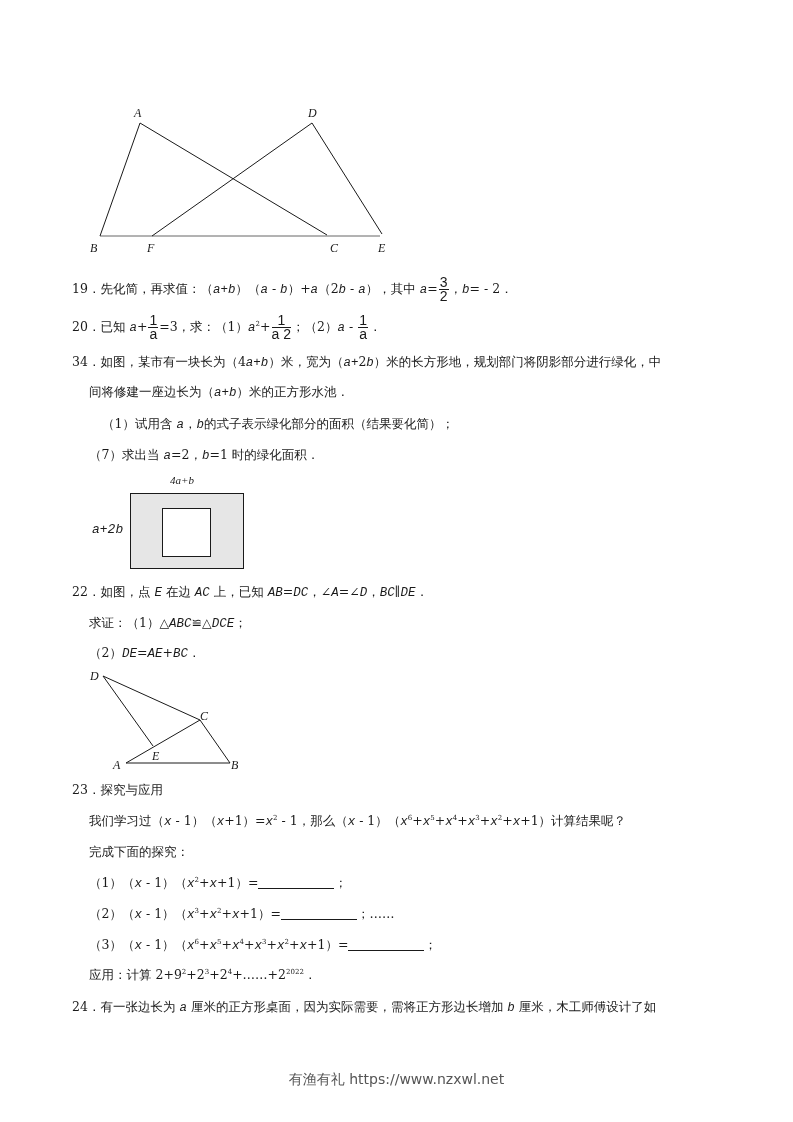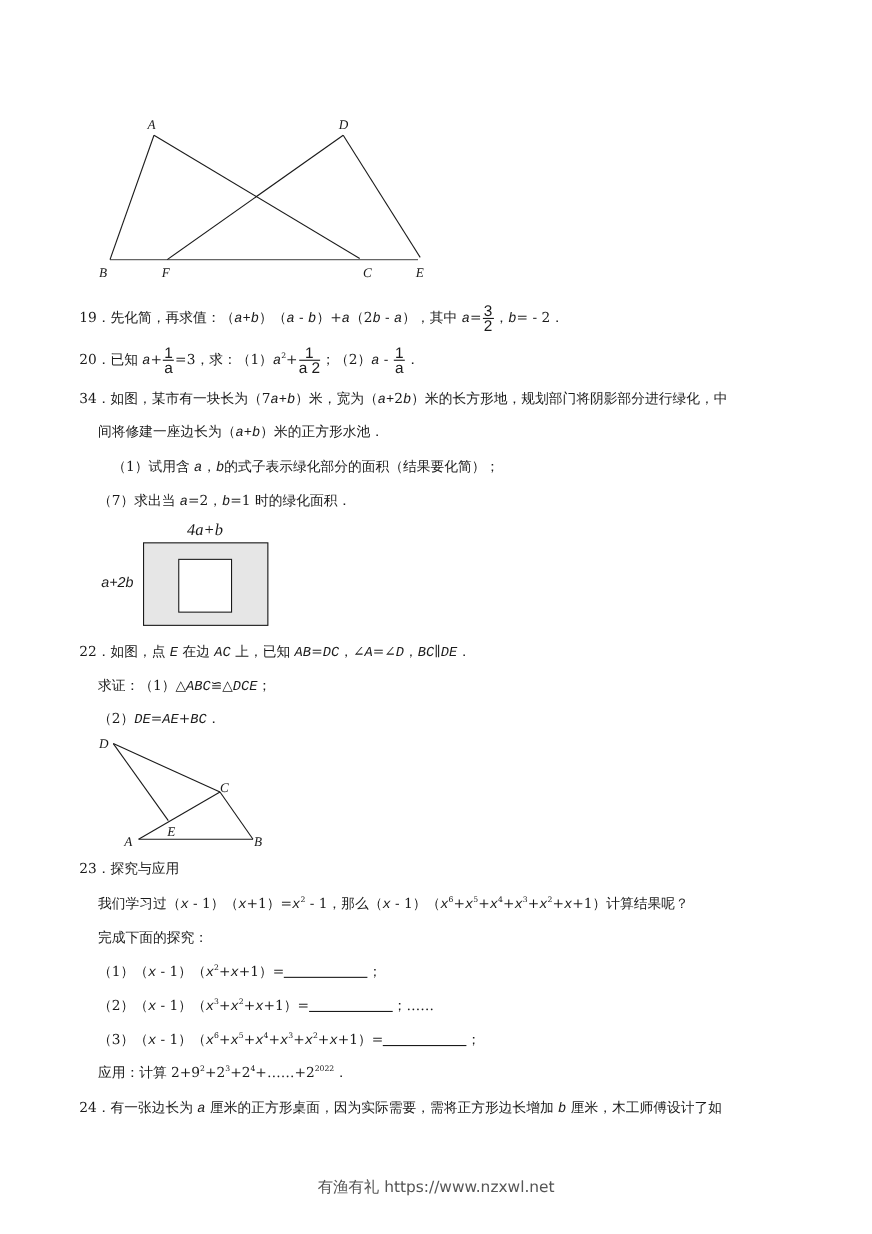--- a/index.html
+++ b/index.html
@@ -39,37 +39,37 @@
 
 <div class="line" style="left:72px;top:276px">
   <span>19．</span><span>先化简，再求值：（</span><span class="i">a+b</span><span>）（</span><span class="i">a</span><span> - </span><span class="i">b</span><span>）+</span><span class="i">a</span><span>（2</span><span class="i">b</span><span> - </span><span class="i">a</span><span>），其中 </span><span class="i">a</span><span>=</span><span class="frac"><span class="n">3</span><span class="d">2</span></span><span>，</span><span class="i">b</span><span>= - 2．</span>
 </div>
 
 <div class="line" style="left:72px;top:314px">
   <span>20．</span><span>已知 </span><span class="i">a</span><span>+</span><span class="frac"><span class="n">1</span><span class="d">a</span></span><span>=3，求：（1）</span><span class="i">a</span><sup>2</sup><span>+</span><span class="frac"><span class="n">1</span><span class="d">a 2</span></span><span>；（2）</span><span class="i">a</span><span> - </span><span class="frac"><span class="n">1</span><span class="d">a</span></span><span>．</span>
 </div>
 
 <div class="line" style="left:72px;top:354px">
-  <span>34．</span><span>如图，某市有一块长为（7</span><span class="i">a+b</span><span>）米，宽为（</span><span class="i">a+</span><span>2</span><span class="i">b</span><span>）米的长方形地，规划部门将阴影部分进行绿化，中</span>
+  <span>34．</span><span>如图，某市有一块长为（4</span><span class="i">a+b</span><span>）米，宽为（</span><span class="i">a+</span><span>2</span><span class="i">b</span><span>）米的长方形地，规划部门将阴影部分进行绿化，中</span>
 </div>
 <div class="line" style="left:89px;top:384px">
   <span>间将修建一座边长为（</span><span class="i">a+b</span><span>）米的正方形水池．</span>
 </div>
 <div class="line" style="left:102px;top:416px">
   <span>（1）试用含 </span><span class="i">a</span><span>，</span><span class="i">b</span><span>的式子表示绿化部分的面积（结果要化简）；</span>
 </div>
 <div class="line" style="left:89px;top:447px">
   <span>（7）求出当 </span><span class="i">a</span><span>=2，</span><span class="i">b</span><span>=1 时的绿化面积．</span>
 </div>
 
 <div class="abs" style="left:80px;top:470px;width:180px;height:100px">
-  <div class="abs" style="left:90px;top:4px;font-family:'Liberation Serif',serif;font-style:italic;font-size:15px">4a+b</div>
+  <div class="abs" style="left:90px;top:4px;font-family:'Liberation Serif',serif;font-style:italic;font-size:11px">4a+b</div>
   <div class="abs" style="left:50px;top:23px;width:112px;height:74px;background:#e6e6e6;border:1px solid #1a1a1a"></div>
   <div class="abs" style="left:82px;top:38px;width:47px;height:47px;background:#ffffff;border:1px solid #1a1a1a"></div>
-  <div class="abs" style="left:12px;top:52px;font-family:Liberation Sans, sans-serif;font-style:italic;font-size:13px">a+2b</div>
+  <div class="abs" style="left:12px;top:52px;font-family:Liberation Mono, monospace;font-style:italic;font-size:13px">a+2b</div>
 </div>
 
 <div class="line" style="left:72px;top:584px">
   <span>22．</span><span>如图，点 </span><span class="i">E</span><span> 在边 </span><span class="i">AC</span><span> 上，已知 </span><span class="i">AB</span><span>=</span><span class="i">DC</span><span>，∠</span><span class="i">A</span><span>=∠</span><span class="i">D</span><span>，</span><span class="i">BC</span><span>∥</span><span class="i">DE</span><span>．</span>
 </div>
 <div class="line" style="left:89px;top:615px">
   <span>求证：（1）△</span><span class="i">ABC</span><span>≌△</span><span class="i">DCE</span><span>；</span>
 </div>
 <div class="line" style="left:89px;top:645px">
   <span>（2）</span><span class="i">DE</span><span>=</span><span class="i">AE</span><span>+</span><span class="i">BC</span><span>．</span>

